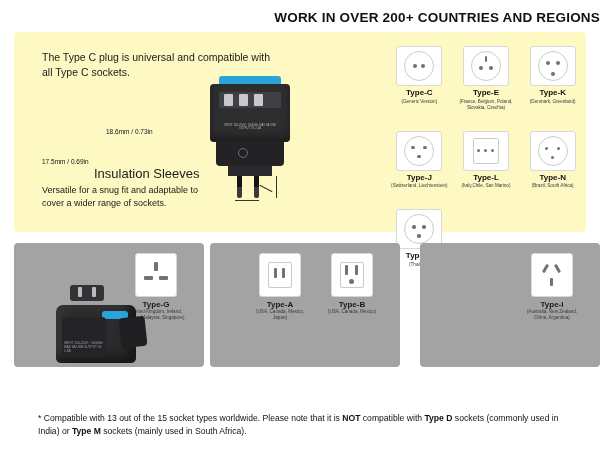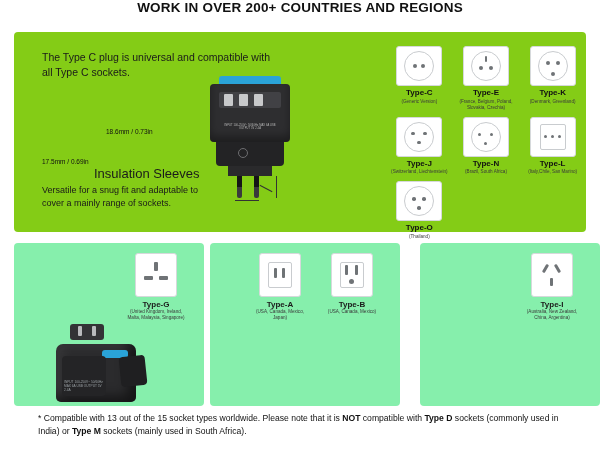--- a/index.html
+++ b/index.html
@@ -15,37 +15,38 @@
     overflow: hidden;
     position: relative;
   }
   .page {
     width: 600px;
     height: 450px;
     position: relative;
     box-sizing: border-box;
   }
   .title {
-    text-align: center;
+    text-align: right;
     font-size: 13.5px;
     font-weight: bold;
     letter-spacing: 0.2px;
+    padding-top: 10px;
     padding-bottom: 6px;
     color: #111;
     border-radius: 6px;
   }
 
   
   .top-panel {
     position: absolute;
     left: 14px;
     top: 32px;
     width: 572px;
     height: 200px;
-    background: #84cc16;
+    background: #fef9c3;
     border-radius: 4px;
   }
   .intro-text {
     position: absolute;
     left: 28px;
     top: 18px;
     width: 230px;
     font-size: 10.5px;
     line-height: 1.45;
     color: #1a1a1a;
@@ -215,21 +216,21 @@
   }
 
   
   .socket-grid {
     position: absolute;
     left: 372px;
     top: 14px;
     width: 200px;
     display: grid;
     grid-template-columns: repeat(3, 1fr);
-    row-gap: 6px;
+    row-gap: 20px;
   }
   .socket-cell {
     text-align: center;
   }
   .socket-card {
     width: 44px;
     height: 38px;
     background: #ffffff;
     border: 1px solid #d6d9db;
     border-radius: 3px;
@@ -278,22 +279,22 @@
     width: 24px;
     height: 24px;
     border: 1px solid #c9cccf;
     border-radius: 2px;
   }
 
   
   .panel {
     position: absolute;
     top: 243px;
-    height: 163px;
-    background: #86efac;
+    height: 124px;
+    background: #a3a3a3;
     border-radius: 4px;
   }
   .panel-a { left: 14px; width: 190px; }
   .panel-b { left: 210px; width: 190px; }
   .panel-c { left: 406px; width: 180px; margin-left: 14px; }
 
   .panel-socket-row {
     position: absolute;
     top: 10px;
     left: 0;
@@ -405,21 +406,21 @@
 </head>
 <body>
 
 <div class="page">
 
   <div class="title">WORK IN OVER 200+ COUNTRIES AND REGIONS</div>
 
   <div class="top-panel">
 
     <div class="intro-text">The Type C plug is universal and compatible with all Type C sockets.</div>
-    <div class="versatile-text">Versatile for a snug fit and adaptable to cover a mainly range of sockets.</div>
+    <div class="versatile-text">Versatile for a snug fit and adaptable to cover a wider range of sockets.</div>
 
     <div class="adapter-wrap">
       <div class="adapter-top"></div>
       <div class="adapter-body">
         <div class="prong p1"></div>
         <div class="prong p2"></div>
         <div class="prong p3"></div>
         <div class="adapter-label">INPUT 100-250V~ 50/60Hz  MAX 6A
 USB OUTPUT 5V 2.4A</div>
       </div>
@@ -484,38 +485,38 @@
           <div class="hole" style="left:14px;top:14px;width:3.5px;height:3.5px;"></div>
           <div class="hole" style="left:26px;top:14px;width:3.5px;height:3.5px;"></div>
           <div class="hole" style="left:20px;top:23px;width:3.5px;height:3.5px;"></div>
         </div>
         <div class="socket-name">Type-J</div>
         <div class="socket-desc">(Switzerland, Liechtenstein)</div>
       </div>
 
       <div class="socket-cell">
         <div class="socket-card">
+          <div class="sq-recess"></div>
+          <div class="hole" style="left:13px;top:17px;width:3.5px;height:3.5px;"></div>
+          <div class="hole" style="left:20px;top:17px;width:3.5px;height:3.5px;"></div>
+          <div class="hole" style="left:27px;top:17px;width:3.5px;height:3.5px;"></div>
+        </div>
+        <div class="socket-name">Type-L</div>
+        <div class="socket-desc">(Italy,Chile, San Marino)</div>
+      </div>
+
+      <div class="socket-cell">
+        <div class="socket-card">
           <div class="round-recess"></div>
           <div class="hole" style="left:14px;top:15px;width:3.5px;height:3.5px;"></div>
           <div class="hole" style="left:26px;top:15px;width:3.5px;height:3.5px;"></div>
           <div class="hole" style="left:20px;top:24px;width:3.5px;height:3.5px;"></div>
         </div>
         <div class="socket-name">Type-N</div>
         <div class="socket-desc">(Brazil, South Africa)</div>
-      </div>
-
-      <div class="socket-cell">
-        <div class="socket-card">
-          <div class="sq-recess"></div>
-          <div class="hole" style="left:13px;top:17px;width:3.5px;height:3.5px;"></div>
-          <div class="hole" style="left:20px;top:17px;width:3.5px;height:3.5px;"></div>
-          <div class="hole" style="left:27px;top:17px;width:3.5px;height:3.5px;"></div>
-        </div>
-        <div class="socket-name">Type-L</div>
-        <div class="socket-desc">(Italy,Chile, San Marino)</div>
       </div>
 
       <div class="socket-cell">
         <div class="socket-card">
           <div class="round-recess"></div>
           <div class="hole" style="left:15px;top:15px;width:3.5px;height:3.5px;"></div>
           <div class="hole" style="left:25px;top:15px;width:3.5px;height:3.5px;"></div>
           <div class="hole" style="left:20px;top:24px;width:3.5px;height:3.5px;"></div>
         </div>
         <div class="socket-name">Type-O</div>

